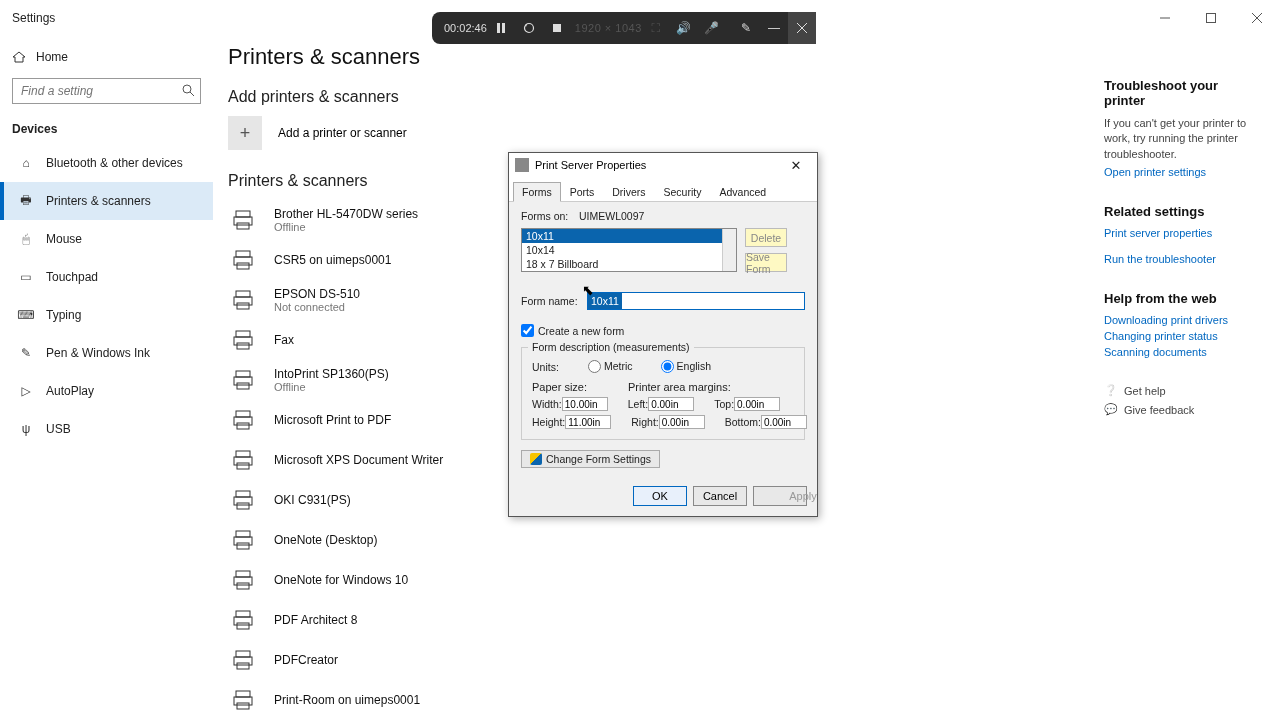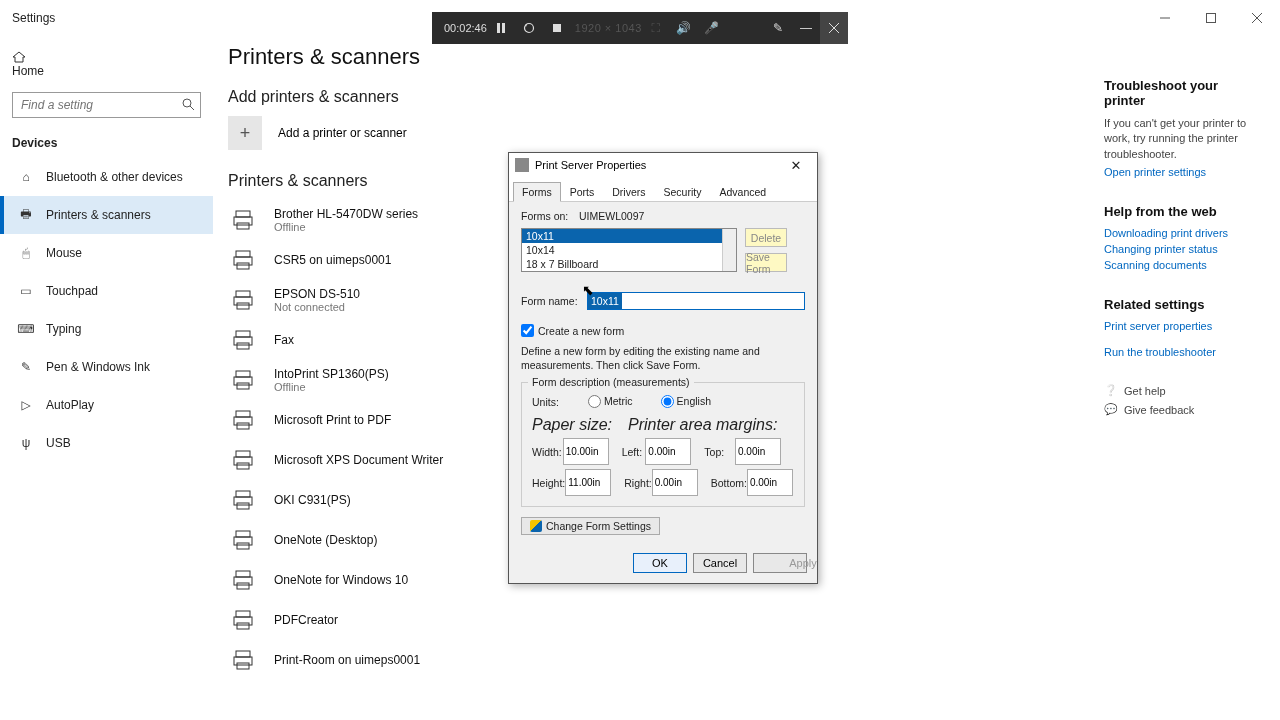--- a/index.html
+++ b/index.html
@@ -1,36 +1,36 @@
 <!DOCTYPE html>
 <html><head>
 <meta charset="utf-8">
 <style>
 * { box-sizing: border-box; margin: 0; padding: 0; font-family: "Segoe UI", Arial, sans-serif; }
 body { background: #fff; width: 1280px; height: 720px; overflow: hidden; position: relative; font-size: 12px; }
 
 
-.recorder-bar { position: absolute; top: 12px; left: 432px; width: 416px; height: 32px; background: #2b2b2b; display: flex; align-items: center; color: #ccc; border-radius: 0; }
+.recorder-bar { position: absolute; top: 12px; left: 432px; width: 384px; height: 32px; background: #2b2b2b; display: flex; align-items: center; color: #ccc; border-radius: 8px; }
 .recorder-bar .time { margin-left: 12px; font-size: 11px; color: #ddd; }
 .recorder-bar .rb-btn { width: 28px; height: 32px; display: flex; align-items: center; justify-content: center; color: #ddd; cursor: pointer; }
 .recorder-bar .rb-btn svg { width: 12px; height: 12px; }
 .recorder-bar .dim { color: #555; font-size: 11px; letter-spacing: 0.5px; margin-left: 4px; }
 .recorder-bar .sep { flex: 1; }
 .recorder-bar .close-rb { width: 28px; height: 32px; display: flex; align-items: center; justify-content: center; background: #444; }
 
 
 .window-controls { position: absolute; top: 0; right: 0; height: 36px; display: flex; }
 .window-controls div { width: 46px; height: 36px; display: flex; align-items: center; justify-content: center; color: #555; }
 
 
 .titlebar { position: absolute; top: 0; left: 0; height: 36px; display: flex; align-items: center; padding-left: 12px; font-size: 12px; color: #222; }
 
 
 .sidebar { position: absolute; top: 36px; left: 0; width: 213px; height: 684px; background: #fff; border-right: none; padding: 8px 0 0 0; }
-.home-row { display: flex; align-items: flex-start; padding: 6px 12px; font-size: 12px; color: #222; margin-bottom: 8px; cursor: pointer; flex-direction: column; }
+.home-row { display: flex; align-items: flex-end; padding: 6px 12px; font-size: 12px; color: #222; margin-bottom: 8px; cursor: pointer; }
 .home-row .icon { margin-right: 10px; }
 .search-wrap { margin: 0 12px 14px 12px; position: relative; border-radius: 12px; }
 .search-wrap input { width: 100%; height: 26px; border: 1px solid #999; padding: 0 26px 0 8px; font-size: 12px; font-style: italic; color: #666; }
 .search-wrap .mag { position: absolute; right: 6px; top: 5px; color: #555; }
 .cat-hdr { font-size: 12px; font-weight: 600; padding: 4px 12px 8px 12px; color: #222; }
 .side-item { display: flex; align-items: center; height: 38px; padding: 0 12px 0 14px; color: #222; cursor: pointer; font-size: 12px; border-left: 4px solid transparent; }
 .side-item.active { background: #dbeaf7; border-left: 4px solid #0067c0; }
 .side-item .icon { width: 16px; margin-right: 12px; display: flex; justify-content: center; color: #333; }
 
 
@@ -79,25 +79,25 @@
 .frm-row input[type=text].sel-text::selection { background: #0a64ad; color: #fff; }
 .chk-row { margin-top: 14px; display: flex; align-items: center; }
 .chk-row input { margin-right: 4px; }
 .desc-txt { margin-top: 8px; font-size: 10.5px; line-height: 1.3; }
 .fdesc-group { border: 1px solid #ccc; margin-top: 10px; padding: 8px 10px 10px 10px; position: relative; }
 .fdesc-group .legend { position: absolute; top: -7px; left: 6px; background: #f0f0f0; padding: 0 4px; font-size: 10.5px; }
 .units-row { display: flex; align-items: center; margin: 4px 0 8px 0; }
 .units-row .ulbl { width: 56px; }
 .units-row label { margin-right: 28px; display: flex; align-items: flex-start; }
 .units-row input { margin-right: 3px; }
-.size-hdr { display: flex; font-size: 16px; font-style: italic; }
+.size-hdr { display: flex; font-size: 11px; }
 .size-hdr .c1 { width: 96px; }
 .grid-row { display: flex; align-items: center; margin-top: 4px; }
 .grid-row .glbl { width: 44px; }
-.grid-row input { width: 46px; height: 27px; border: 1px solid #aaa; background: #fff; font-size: 10px; padding: 0 2px; margin-right: 13px; }
+.grid-row input { width: 46px; height: 14px; border: 1px solid #aaa; background: #fff; font-size: 10px; padding: 0 2px; margin-right: 20px; }
 .grid-row .glbl2 { width: 34px; }
 .grid-row .glbl3 { width: 44px; }
 .change-btn { margin-top: 10px; display: inline-flex; align-items: center; border: 1px solid #aaa; background: #e8e8e8; padding: 2px 8px; font-size: 10.5px; cursor: pointer; }
 .change-btn .shield { width: 12px; height: 12px; background: linear-gradient(135deg,#f7c400 50%,#0a64ad 50%); margin-right: 4px; border-radius: 2px; }
 .dfooter { display: flex; justify-content: flex-end; gap: 6px; padding: 8px 10px 10px 10px; background: #f0f0f0; }
 .dfooter .fbtn { width: 54px; height: 20px; border: 1px solid #888; background: #e8e8e8; font-size: 11px; display: flex; align-items: center; justify-content: center; cursor: pointer; }
 .dfooter .fbtn.primary { border: 1px solid #0067c0; background: #e8f0fb; }
 .dfooter .fbtn.disabled { color: #999; padding-left: 46px; }
 
 .cursor-img { position: absolute; left: 582px; top: 282px; pointer-events: none; font-size: 14px; color: #000; }
@@ -350,20 +350,32 @@
       </div>
       <div class="pitem">
         <div class="picon">
           <svg width="22" height="22">
             <rect x="4" y="2" width="14" height="6" fill="none" stroke="#333"></rect>
             <rect x="2" y="8" width="18" height="8" fill="none" stroke="#333"></rect>
             <rect x="5" y="14" width="12" height="6" fill="none" stroke="#333"></rect>
           </svg>
         </div>
         <div class="ptext">
+          <span class="pname">PDF Architect 8</span>
+        </div>
+      </div>
+      <div class="pitem">
+        <div class="picon">
+          <svg width="22" height="22">
+            <rect x="4" y="2" width="14" height="6" fill="none" stroke="#333"></rect>
+            <rect x="2" y="8" width="18" height="8" fill="none" stroke="#333"></rect>
+            <rect x="5" y="14" width="12" height="6" fill="none" stroke="#333"></rect>
+          </svg>
+        </div>
+        <div class="ptext">
           <span class="pname">PDFCreator</span>
         </div>
       </div>
       <div class="pitem">
         <div class="picon">
           <svg width="22" height="22">
             <rect x="4" y="2" width="14" height="6" fill="none" stroke="#333"></rect>
             <rect x="2" y="8" width="18" height="8" fill="none" stroke="#333"></rect>
             <rect x="5" y="14" width="12" height="6" fill="none" stroke="#333"></rect>
           </svg>
@@ -375,29 +387,29 @@
     </div>
 </div>
 
 <div class="right-panel">
   <div class="rblock">
     <div class="rh">Troubleshoot your printer</div>
     <div class="rtxt">If you can't get your printer to work, try running the printer troubleshooter.</div>
     <a class="rlink">Open printer settings</a>
   </div>
   <div class="rblock">
+    <div class="rh">Related settings</div>
+    <a class="rlink">Print server properties</a>
+    <a class="rlink" style="margin-top:14px">Run the troubleshooter</a>
+  </div>
+  <div class="rblock">
     <div class="rh">Help from the web</div>
     <a class="rlink">Downloading print drivers</a>
     <a class="rlink">Changing printer status</a>
     <a class="rlink">Scanning documents</a>
-  </div>
-  <div class="rblock">
-    <div class="rh">Related settings</div>
-    <a class="rlink">Print server properties</a>
-    <a class="rlink" style="margin-top:14px">Run the troubleshooter</a>
   </div>
   <div class="rrow" style="margin-top:24px">
     <span class="ricon">❔</span>
     <span>Get help</span>
   </div>
   <div class="rrow">
     <span class="ricon">💬</span>
     <span>Give feedback</span>
   </div>
 </div>
@@ -434,21 +446,20 @@
       </div>
     </div>
     <div class="frm-row">
       <span class="lbl">Form name:</span>
       <input type="text" class="sel-text" style="background: linear-gradient(to right, rgb(10, 100, 173) 0px, rgb(10, 100, 173) 34px, rgb(255, 255, 255) 34px); color: rgb(255, 255, 255);" value="10x11">
     </div>
     <div class="chk-row">
       <input type="checkbox" checked="" style="">
       <span>Create a new form</span>
     </div>
-    <div class="desc-txt">Define a new form by editing the existing name and measurements. Then click Save Form.</div>
     <div class="fdesc-group">
       <span class="legend">Form description (measurements)</span>
       <div class="units-row">
         <span class="ulbl">Units:</span>
         <label>
             <input type="radio" name="u" style="">
             <span>Metric</span>
           </label>
         <label>
             <input type="radio" name="u" checked="" style="">

